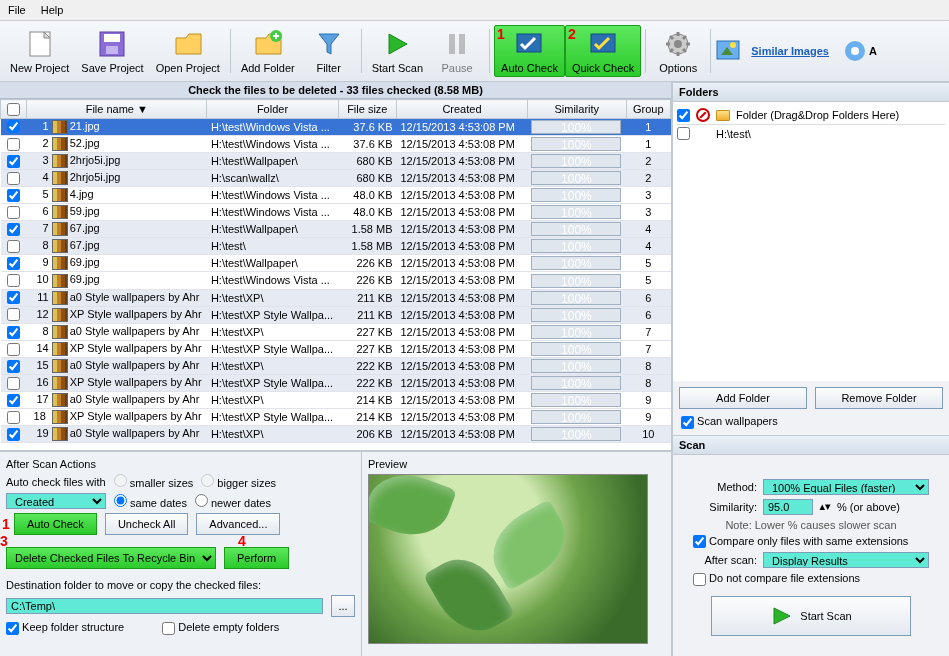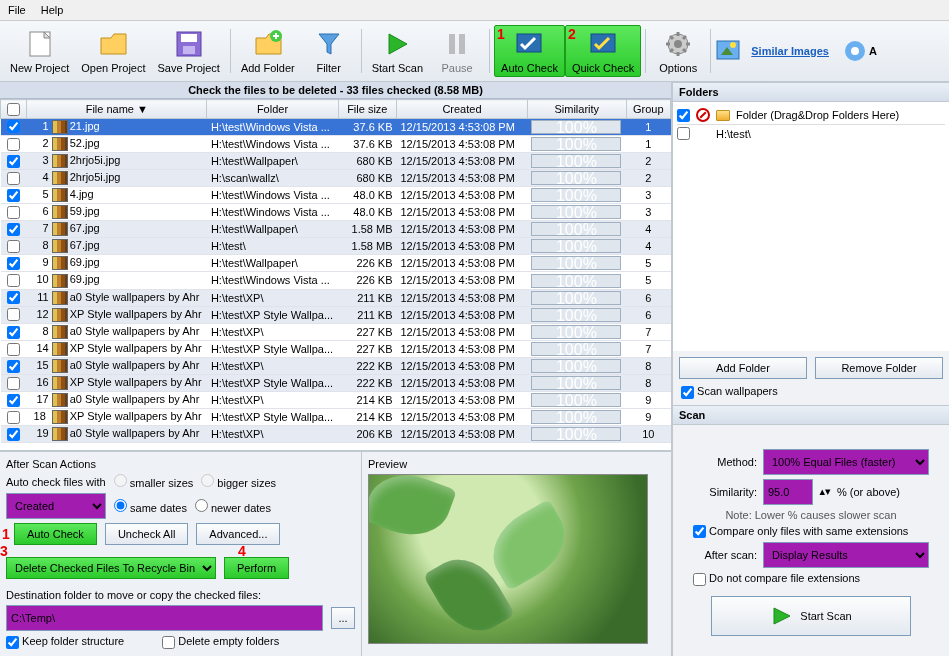--- a/index.html
+++ b/index.html
@@ -26,28 +26,28 @@
 .grid-wrap { flex: 1; overflow: auto; background: #fff; min-height: 0; }
 table.grid { border-collapse: collapse; width: 100%; }
 table.grid th { background: linear-gradient(#f8fafc,#e2e8f0); border: 1px solid #c0c8d0; padding: 2px 6px; font-weight: normal; position: sticky; top: 0; }
 table.grid td { border-bottom: 1px solid #e0e4ea; padding: 1px 4px; white-space: nowrap; }
 tr.sel td { background: #3874d6; color: #fff; }
 tr.alt2 td { background: #e6ebf3; }
 .chk { width: 18px; text-align: center; }
 .thumb { width: 16px; height: 14px; display: inline-block; background: linear-gradient(90deg,#e0c050 0 4px,#c08030 4px 8px,#905010 8px 12px,#604020 12px 16px); border:1px solid #666; vertical-align: middle; margin-right: 2px;}
 .sim-bar { width: 90px; height: 14px; background: #dfe6ee; border: 1px solid #a0b0c0; position: relative; display: inline-block; vertical-align: middle;}
 .sim-fill { height: 100%; background: linear-gradient(#3fc83f,#0b9b0b); }
-.sim-txt { position: absolute; inset: 0; text-align: center; color: #fff; font-size: 16px; line-height: 14px; }
+.sim-txt { position: absolute; inset: 0; text-align: center; color: #fff; font-size: 12px; line-height: 14px; }
 td.grp { text-align: center; }
 
 .bottom-split { display: flex; border-top: 2px solid #c0c8d0; height: 206px; }
 .after-scan { flex: 1; padding: 6px; background: #eef2f6; }
 .fs-title { font-size: 11px; margin-bottom: 4px; }
 .row { display: flex; align-items: center; gap: 8px; margin: 4px 0; }
-select, input[type=text] { border: 1px solid #7f9db9; padding: 1px 4px; background: #a21caf; height: 26px; }
+select, input[type=text] { border: 1px solid #7f9db9; padding: 1px 4px; background: #5eead4; height: 16px; }
 button { border: 1px solid #7f9db9; background: linear-gradient(#fdfdfd,#e3e9f0); padding: 2px 12px; cursor: pointer; height: 22px; }
 button.grn { background: linear-gradient(#5ce85c,#2bc92b); border-color: #1a9e1a; }
 .wide-sel { width: 210px; }
 .preview { width: 310px; padding: 6px; background: #eef2f6; border-left: 1px solid #c0c8d0; }
 .preview-img { width: 280px; height: 170px; background: radial-gradient(circle at 40% 30%, #cfe9b0 0 30%, #6fa34a 50%, #3a6b2a 80%); border: 1px solid #888; position: relative; overflow: hidden;}
 .leaf { position:absolute; width:80px; height:60px; background:#5fa84a; border-radius:60% 10% 60% 10%; transform:rotate(20deg); box-shadow: inset 4px 4px 10px rgba(255,255,255,0.3);}
 .leaf.l2 { left:120px; top:40px; transform:rotate(-30deg); background:#7fc26a;}
 .leaf.l3 { left:60px; top:90px; transform:rotate(60deg); background:#4a8c38;}
 
 .panel-title { background: linear-gradient(#eaf0f7,#d5deea); padding: 3px 6px; font-weight: bold; border-top: 1px solid #c0c8d0; border-bottom: 1px solid #c0c8d0; }
@@ -75,31 +75,31 @@
 <div class="toolbar" style="position:relative">
   <div class="tool-btn">
     <svg class="bigicon">
         <rect x="6" y="4" width="20" height="24" fill="#fff" stroke="#888"></rect>
         <polygon points="20,4 26,10 20,10" fill="#ddd" stroke="#888"></polygon>
       </svg>
     <span class="lbl">New Project</span>
   </div>
   <div class="tool-btn">
     <svg class="bigicon">
-        <path d="M4 10h10l3-4h12v20H4z" fill="#ffd060" stroke="#c09020"></path>
-      </svg>
-    <span class="lbl">Open Project</span>
-  </div>
-  <div class="tool-btn">
-    <svg class="bigicon">
         <rect x="4" y="4" width="24" height="24" fill="#8a6ed6" stroke="#5a3ea6"></rect>
         <rect x="8" y="6" width="16" height="8" fill="#fff"></rect>
         <rect x="10" y="18" width="12" height="8" fill="#c4b4f0"></rect>
       </svg>
     <span class="lbl">Save Project</span>
+  </div>
+  <div class="tool-btn">
+    <svg class="bigicon">
+        <path d="M4 10h10l3-4h12v20H4z" fill="#ffd060" stroke="#c09020"></path>
+      </svg>
+    <span class="lbl">Open Project</span>
   </div>
   <div class="sep"></div>
   <div class="tool-btn">
     <svg class="bigicon">
         <path d="M4 10h10l3-4h12v20H4z" fill="#ffd060" stroke="#c09020"></path>
         <circle cx="24" cy="8" r="6" fill="#4c4"></circle>
         <path d="M24 5v6M21 8h6" stroke="#fff" stroke-width="2"></path>
       </svg>
     <span class="lbl">Add Folder</span>
   </div>

